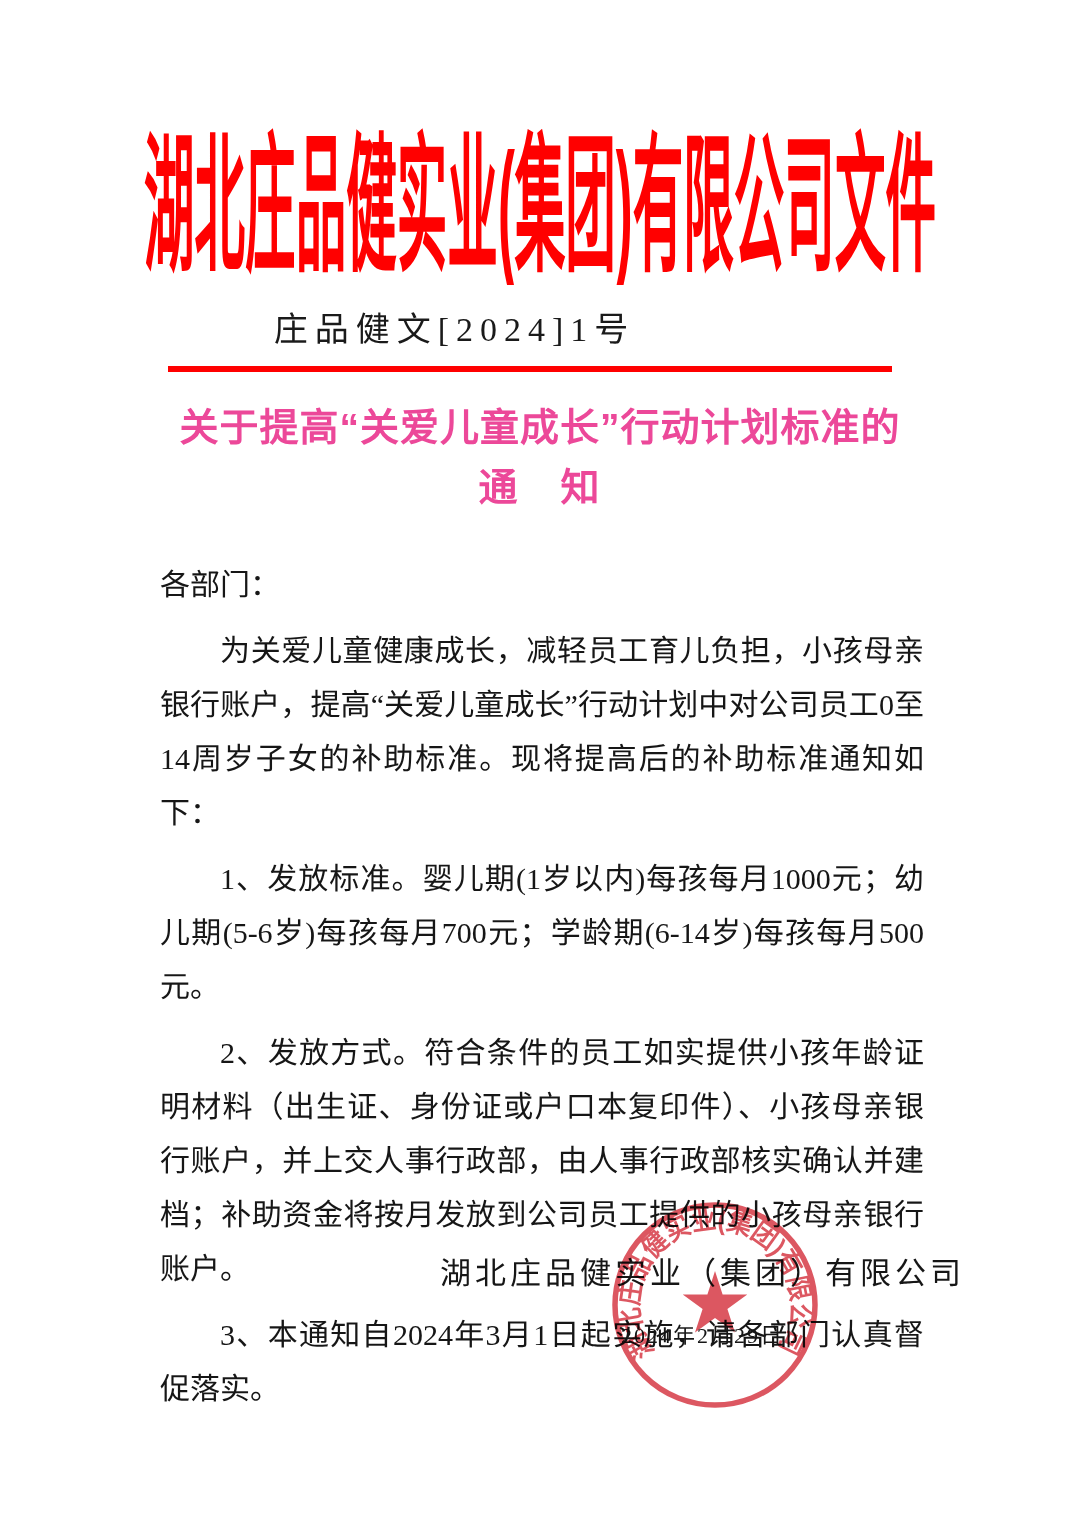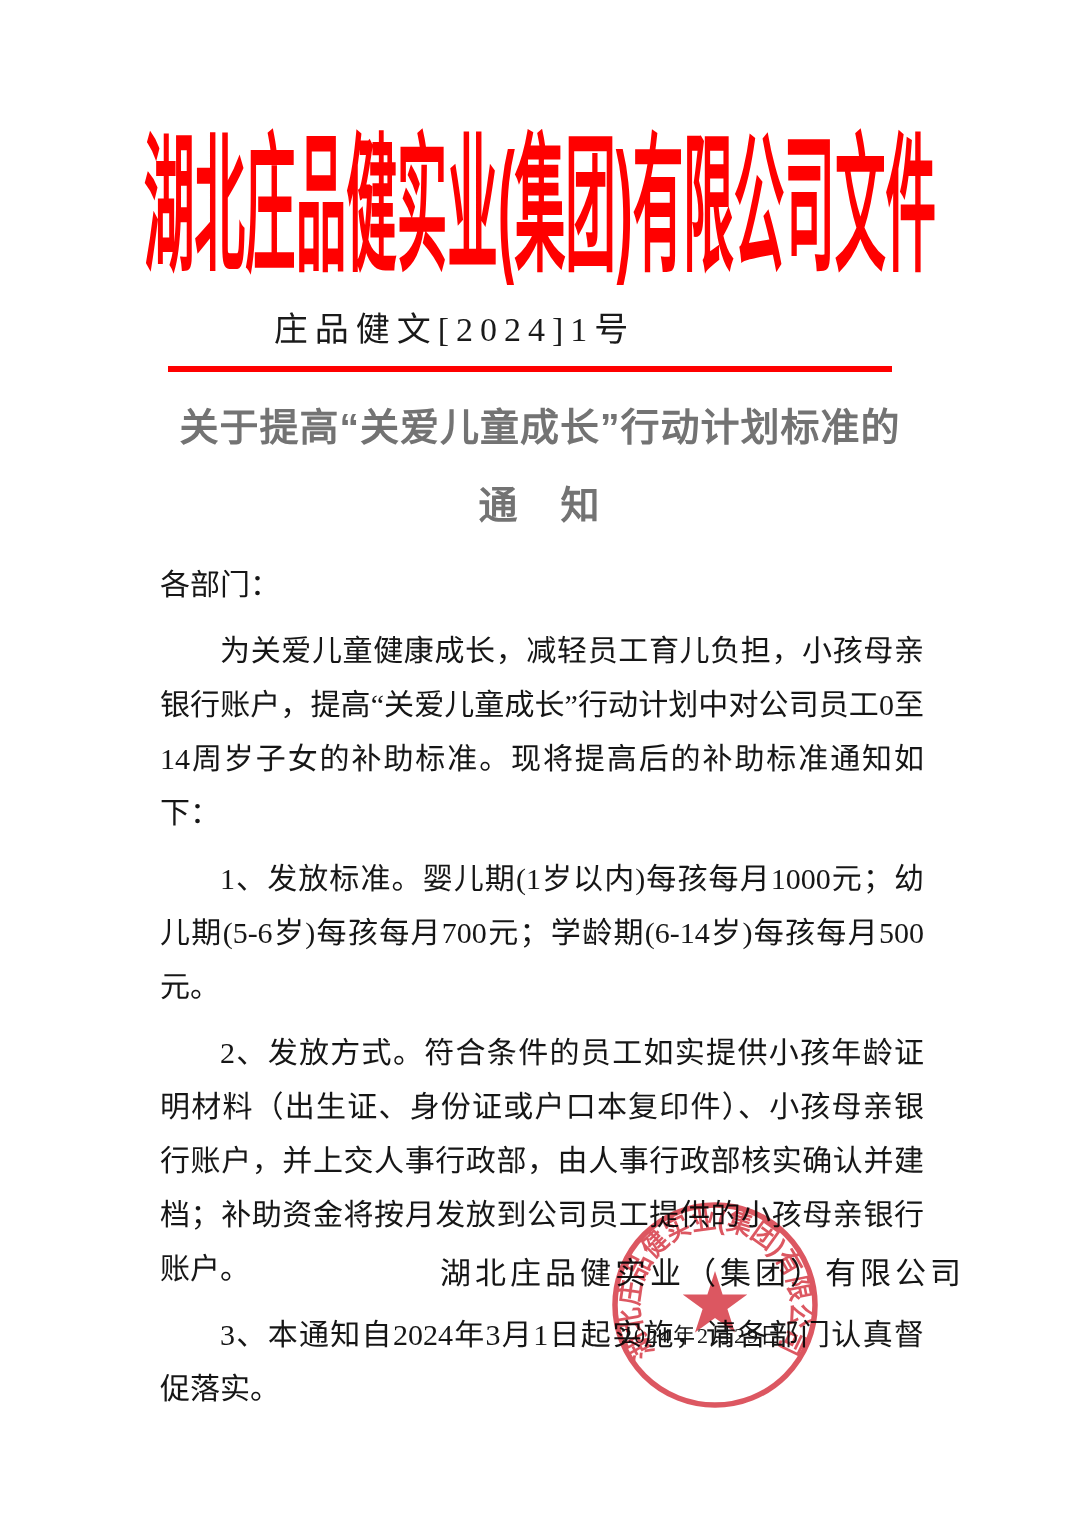--- a/index.html
+++ b/index.html
@@ -42,31 +42,31 @@
     background:#ff0000;
   }
   
   .doc-title{
     position:absolute;
     top:402px; left:0;
     width:1080px;
     text-align:center;
     font-family:"Liberation Sans","DejaVu Sans",sans-serif;
     font-weight:700;
-    color:#737373;
+    color:#ec4899;
   }
   .doc-title .t1{
     font-size:39px;
     line-height:52px;
     letter-spacing:1px;
   }
   .doc-title .t2{
     font-size:39px;
     line-height:52px;
-    margin-top:26px;
+    margin-top:8px;
     letter-spacing:2px;
   }
   
   .doc-body{
     position:absolute;
     top:546px; left:148px;
     width:788px;
     font-size:30px;
     line-height:54px;
     text-align:justify;

